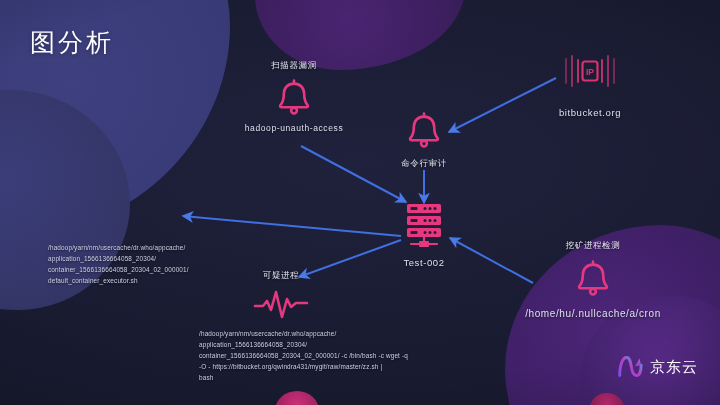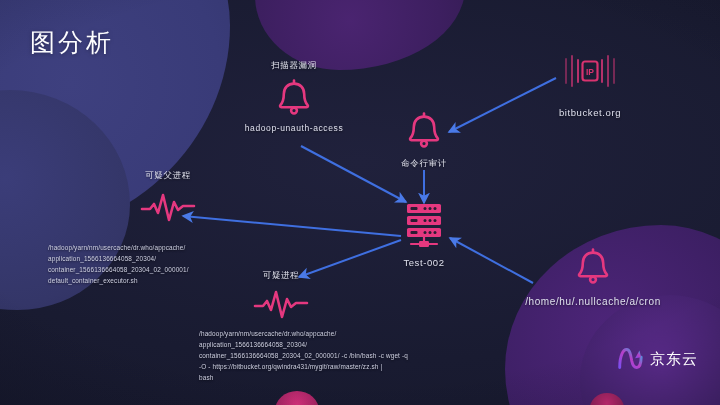--- a/index.html
+++ b/index.html
@@ -83,21 +83,21 @@
   .node .cap.sub{ color:#dfe0ee; }
   .icon-wrap{ display:flex; align-items:center; justify-content:center; }
   .pathtext{
     position:absolute;
     font-size:6.4px; line-height:1.72; color:#cfd1e2;
     letter-spacing:.15px; white-space:pre-line;
     text-shadow:0 1px 2px rgba(0,0,0,.5);
   }
   
   .logo{
-    position:absolute; right:22px; bottom:34px;
+    position:absolute; right:22px; bottom:26px;
     display:flex; align-items:center; gap:7px;text-align:right;
   }
   .logo .mark{ width:26px; height:24px; }
   .logo .word{ font-size:15px; letter-spacing:1px; color:#fff; }
 </style>
 </head>
 <body>
 
 <div id="slide">
 
@@ -202,39 +202,32 @@
         <g stroke="#e5387f" stroke-width="2.2" fill="#e5387f">
           <path d="M26 37 V41"></path>
           <rect x="21" y="41" width="10" height="6" rx="1.2" stroke="none"></rect>
           <path d="M13 44 H21 M31 44 H39" stroke-linecap="round"></path>
         </g>
       </svg>
     </div>
     <div class="cap sub" style="margin-top:5px; font-size:9.5px;">Test-002</div>
   </div>
 
-  <div class="node" style="left:113px; top:170px; width:110px;">
-    <div class="cap">可疑父进程</div>
-    <div class="icon-wrap" style="height:36px; margin-top:7px;">
-      <svg width="56" height="32" viewBox="0 0 56 32">
-        <path d="M2 18 H10 L14 13 L18 22 L23 4 L29 29 L34 11 L38 19 L43 15 H54" fill="none" stroke="#e5387f" stroke-width="2.6" stroke-linecap="round" stroke-linejoin="round"></path>
-      </svg>
-    </div>
-  </div>
 
   <div class="node" style="left:231px; top:270px; width:100px;">
     <div class="cap">可疑进程</div>
     <div class="icon-wrap" style="height:34px; margin-top:5px;">
       <svg width="56" height="32" viewBox="0 0 56 32">
         <path d="M2 18 H10 L14 13 L18 22 L23 4 L29 29 L34 11 L38 19 L43 15 H54" fill="none" stroke="#e5387f" stroke-width="2.6" stroke-linecap="round" stroke-linejoin="round"></path>
       </svg>
     </div>
   </div>
 
   <div class="node" style="left:503px; top:240px; width:180px;">
+    <div class="cap">挖矿进程检测</div>
     <div class="icon-wrap" style="height:42px; margin-top:6px;">
       <svg width="34" height="38" viewBox="0 0 34 38">
         <path d="M17 4.6c-6.1 0-10.2 4.3-10.2 10.4 0 6.1-1 8.5-3.4 11.2-.7.8-.2 2 .9 2h25.4c1.1 0 1.6-1.2.9-2-2.4-2.7-3.4-5.1-3.4-11.2 0-6.1-4.1-10.4-10.2-10.4z" fill="none" stroke="#e5387f" stroke-width="2.6"></path>
         <path d="M17 1.5v3.2" stroke="#e5387f" stroke-width="2.6" stroke-linecap="round"></path>
         <circle cx="17" cy="31.6" r="2.9" fill="none" stroke="#e5387f" stroke-width="2.6"></circle>
       </svg>
     </div>
     <div class="cap sub" style="margin-top:8px; font-size:10px;">/home/hu/.nullcache/a/cron</div>
   </div>
 

